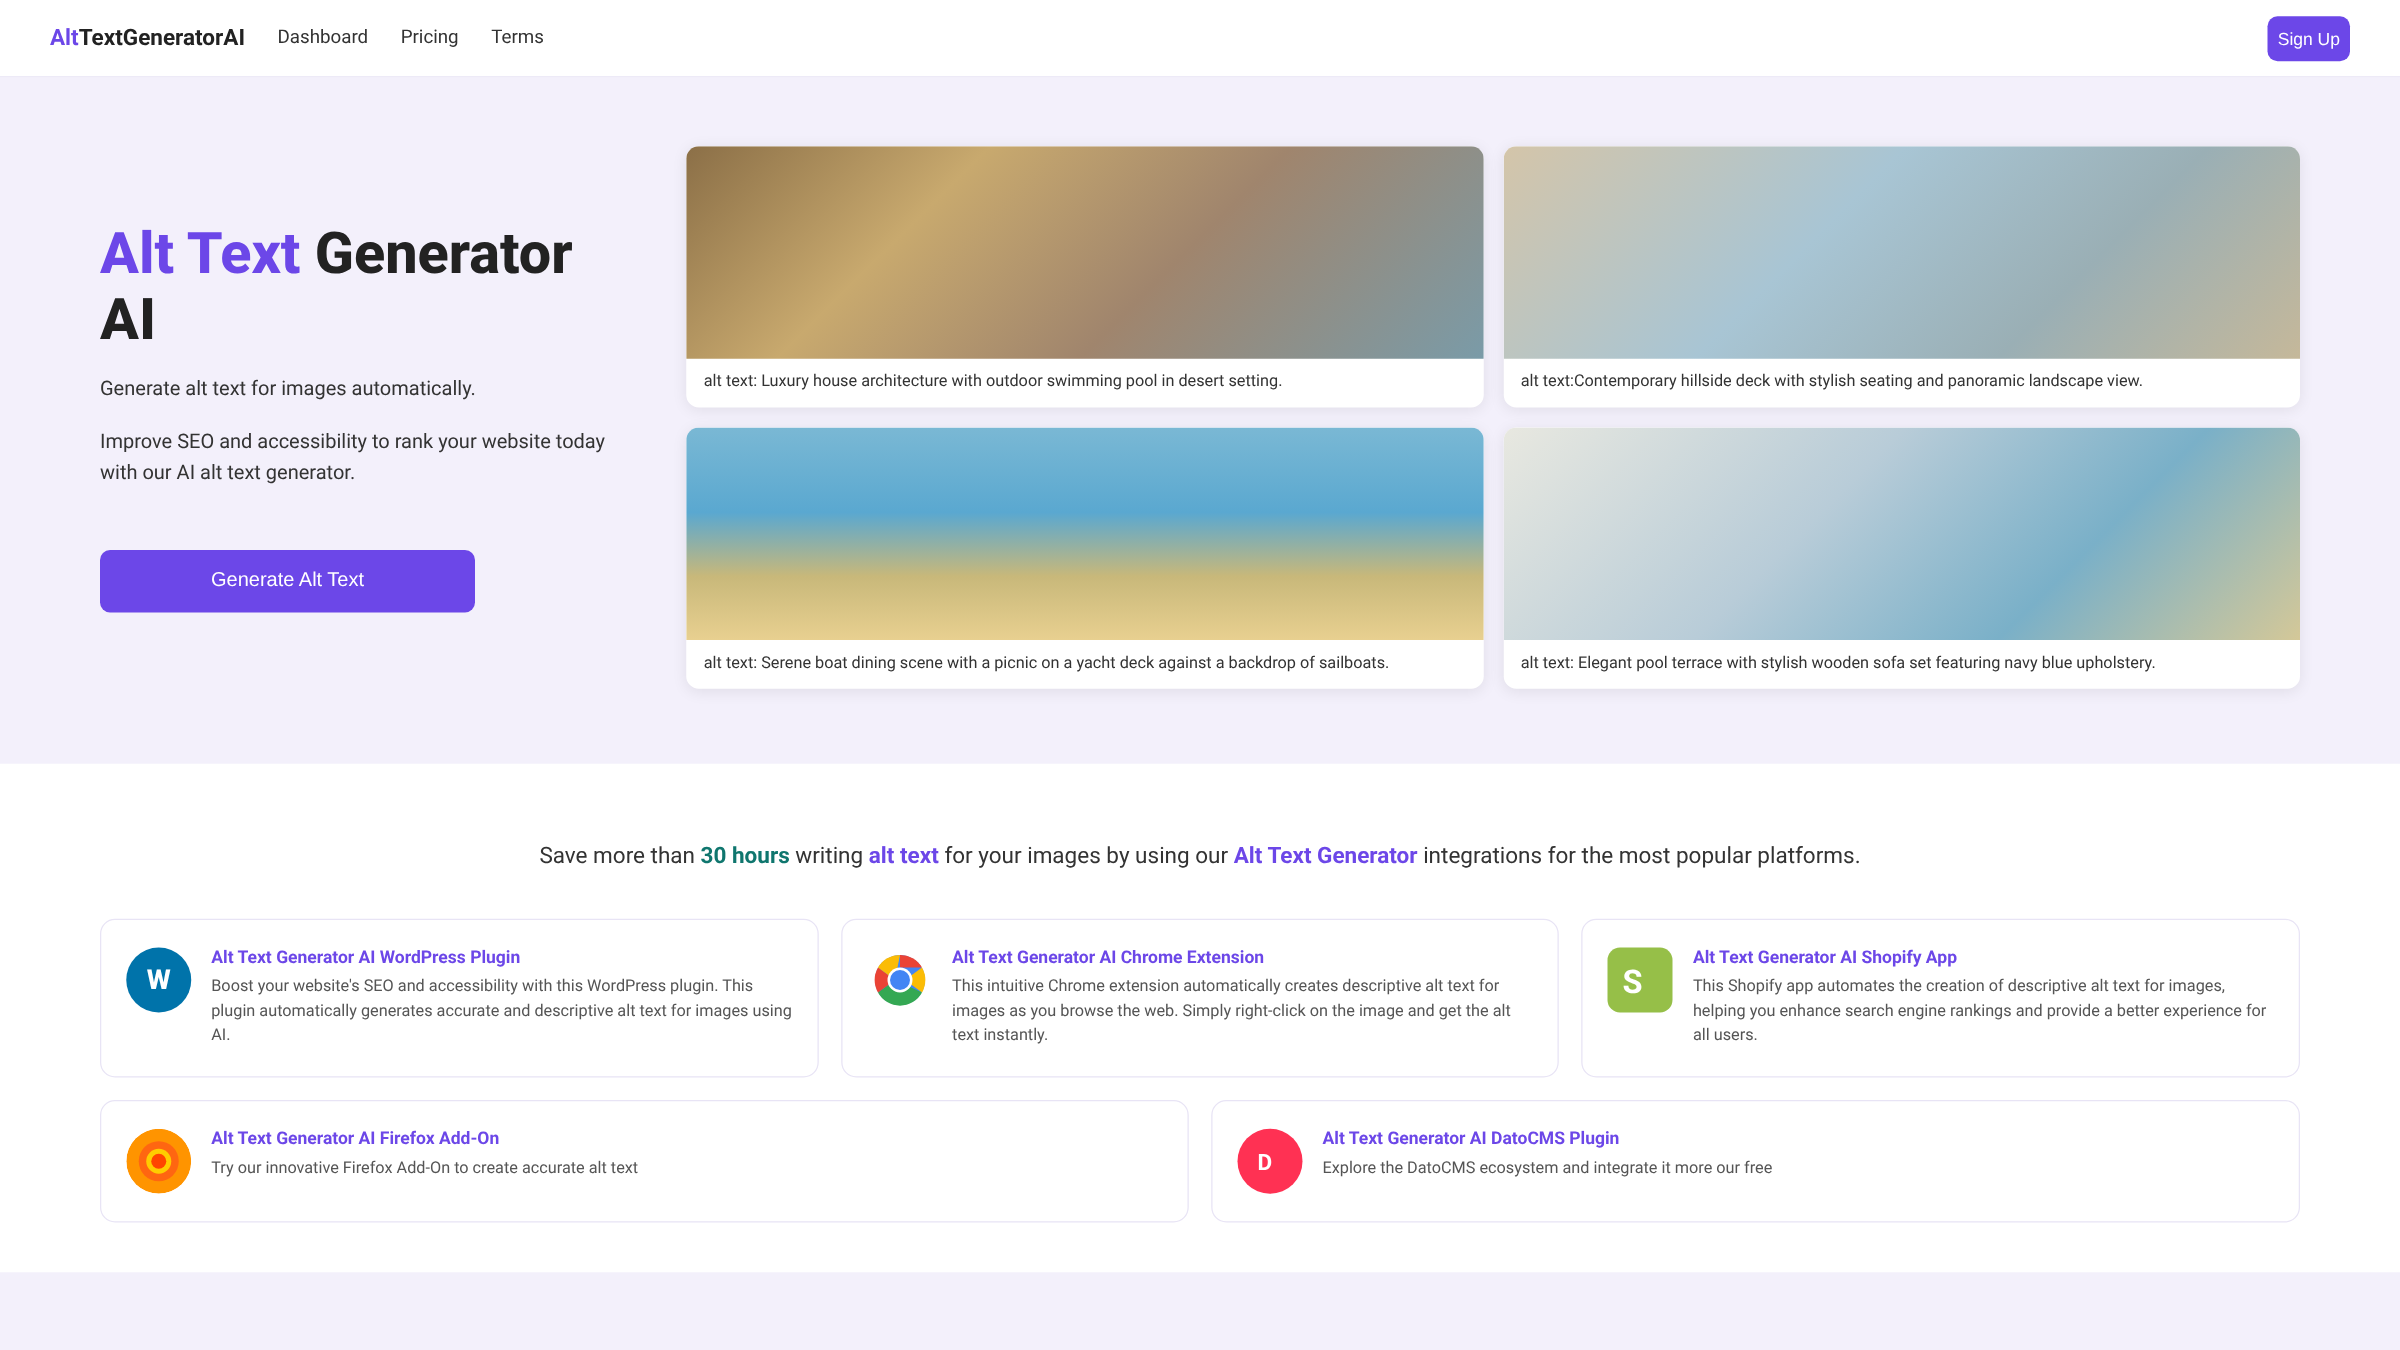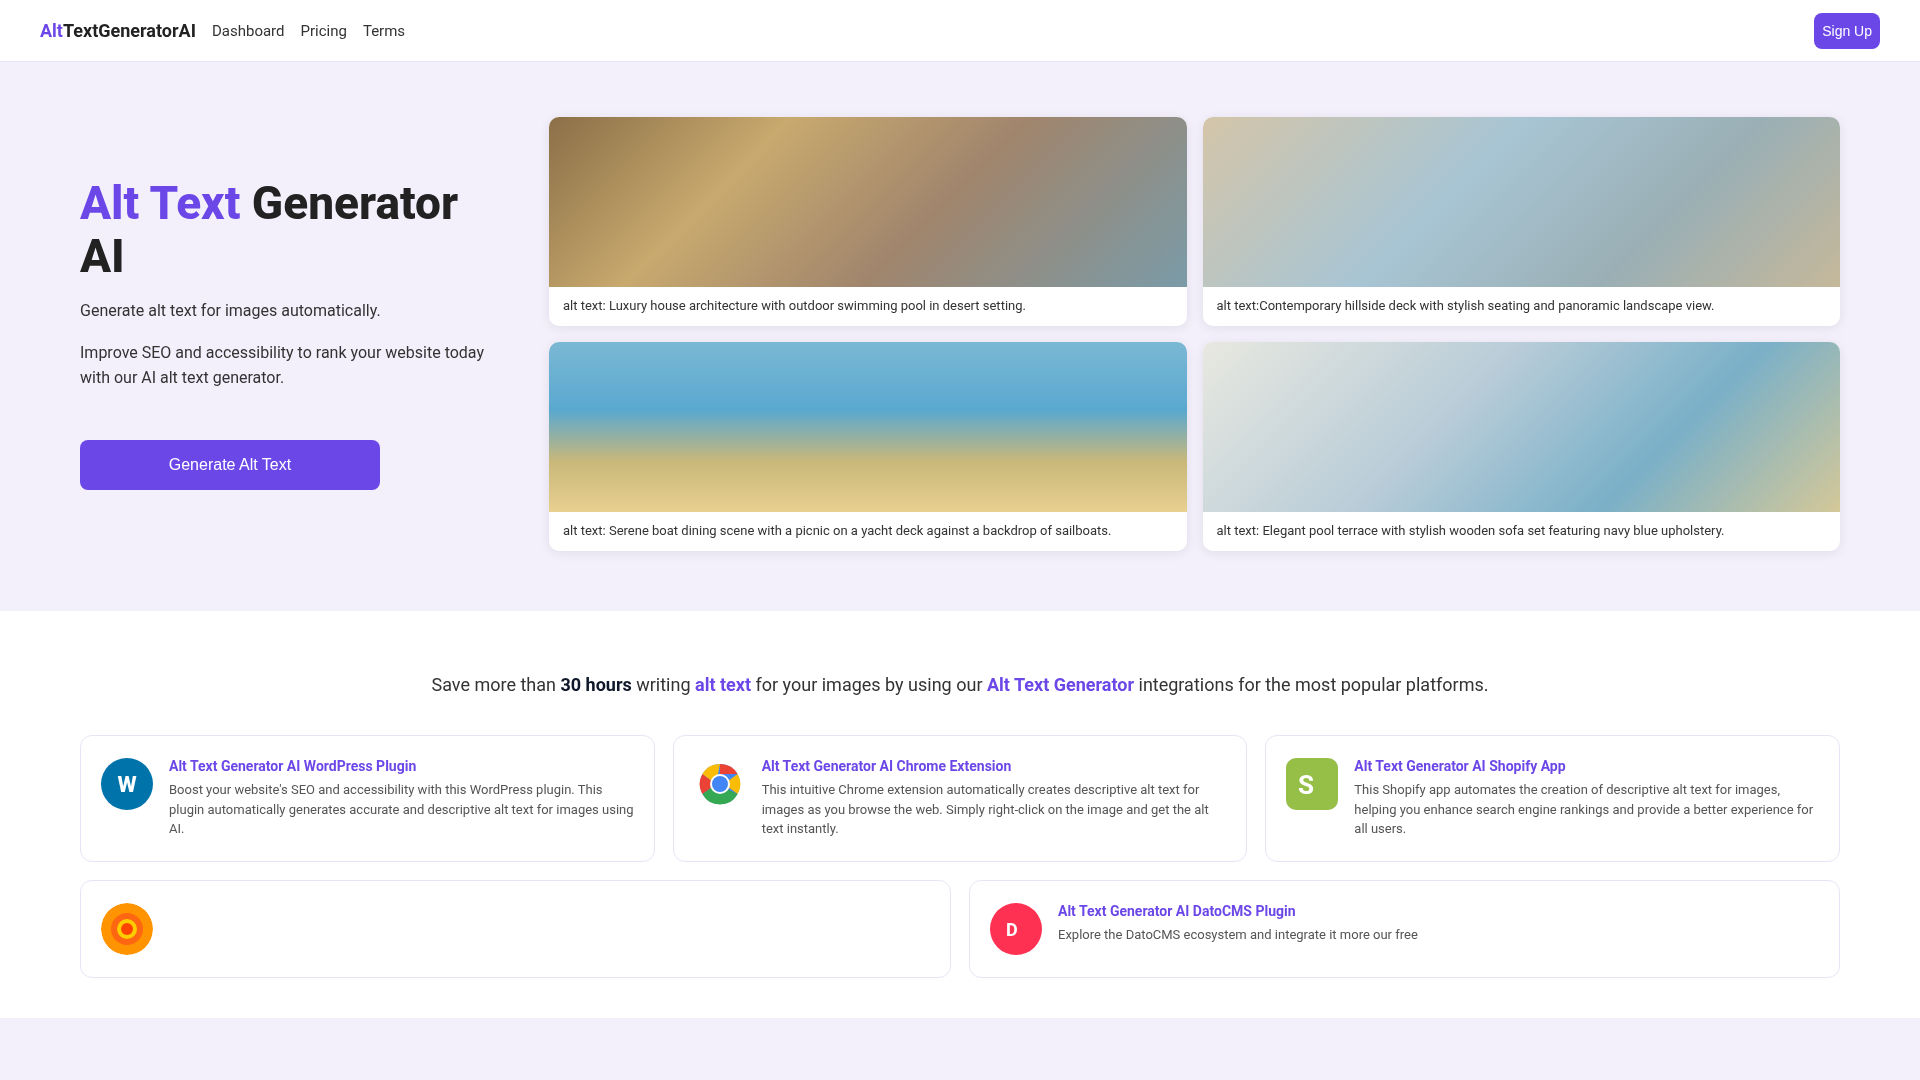--- a/index.html
+++ b/index.html
@@ -4,21 +4,21 @@
   <style>
     * { margin: 0; padding: 0; box-sizing: border-box; }
     body { font-family: -apple-system, BlinkMacSystemFont, 'Segoe UI', Roboto, sans-serif; background: #f3f0fb; color: #222; }
 
     
     nav {
       display: flex; align-items: center; justify-content: space-between;
       padding: 0 40px; height: 62px; background: #fff;
       border-bottom: 1px solid #e8e4f5;
     }
-    .nav-left { display: flex; align-items: center; gap: 16px; }
+    .nav-left { display: flex; gap: 26px; }
     .logo { font-size: 18px; font-weight: 700; text-decoration: none; color: #222; }
     .logo span.alt { color: #6c47e8; }
     .nav-link { text-decoration: none; color: #333; font-size: 15px; }
     .btn-signup {
       background: #6c47e8; color: #fff; border: none; border-radius: 8px;
       padding: 10px 8px; font-size: 14px; cursor: pointer; font-weight: 400;
     }
 
     
     .hero {
@@ -44,21 +44,21 @@
     .img-placeholder.house2 { background: linear-gradient(135deg, #d4c5a9 0%, #a8c5d4 40%, #9aafb5 70%, #c5b89a 100%); }
     .img-placeholder.boat { background: linear-gradient(180deg, #7ab8d4 0%, #5aa8d0 40%, #c8b87a 70%, #e8d090 100%); }
     .img-placeholder.pool { background: linear-gradient(135deg, #e8e8e0 0%, #b8ccd8 40%, #7ab0c8 70%, #d4c898 100%); }
     .img-caption { padding: 10px 14px; font-size: 13px; color: #333; line-height: 1.45; }
     .img-caption strong { font-weight: 400; }
 
     
     .integrations { background: #fff; padding: 60px 80px 40px; text-align: center; }
     .integrations-headline { font-size: 18px; color: #333; margin-bottom: 36px; line-height: 1.6; }
     .integrations-headline .purple { color: #6c47e8; font-weight: 700; }
-    .integrations-headline .hours { color: #0f172a; font-weight: 700; margin-top: 18px; }
+    .integrations-headline .hours { color: #0f766e; font-weight: 700; margin-top: 18px; }
 
     .cards-grid { display: grid; grid-template-columns: 1fr 1fr 1fr; gap: 18px; margin-top: 0; }
     .int-card {
       background: #fff; border: 1px solid #e8e4f5; border-radius: 12px;
       padding: 22px 20px; display: flex; align-items: flex-start; gap: 16px;
       text-align: left;
     }
     .int-content h3 { font-size: 14px; font-weight: 700; color: #6c47e8; margin-bottom: 6px; }
     .int-content p { font-size: 13px; color: #555; line-height: 1.5; }
 
@@ -180,20 +180,24 @@
 
     <div class="int-card">
       <div style="width:52px;height:52px;flex-shrink:0;border-radius:50%;overflow:hidden;">
         <svg width="52" height="52" viewBox="0 0 52 52">
           <circle cx="26" cy="26" r="26" fill="#ff9400"></circle>
           <circle cx="26" cy="26" r="16" fill="#ff6611"></circle>
           <circle cx="26" cy="26" r="10" fill="#ffcc00"></circle>
           <circle cx="26" cy="26" r="6" fill="#ff4400"></circle>
         </svg>
       </div>
+      <div class="int-content">
+        <h3>Alt Text Generator AI Firefox Add-On</h3>
+        <p>Try our innovative Firefox Add-On to create accurate alt text</p>
+      </div>
     </div>
 
     <div class="int-card">
       <div style="width:52px;height:52px;flex-shrink:0;border-radius:50%;background:#ff3153;display:flex;align-items:center;justify-content:center;">
         <svg width="30" height="30" viewBox="0 0 30 30">
           <text x="5" y="22" font-size="18" fill="#fff" font-weight="bold">D</text>
         </svg>
       </div>
       <div class="int-content">
         <h3>Alt Text Generator AI DatoCMS Plugin</h3>

